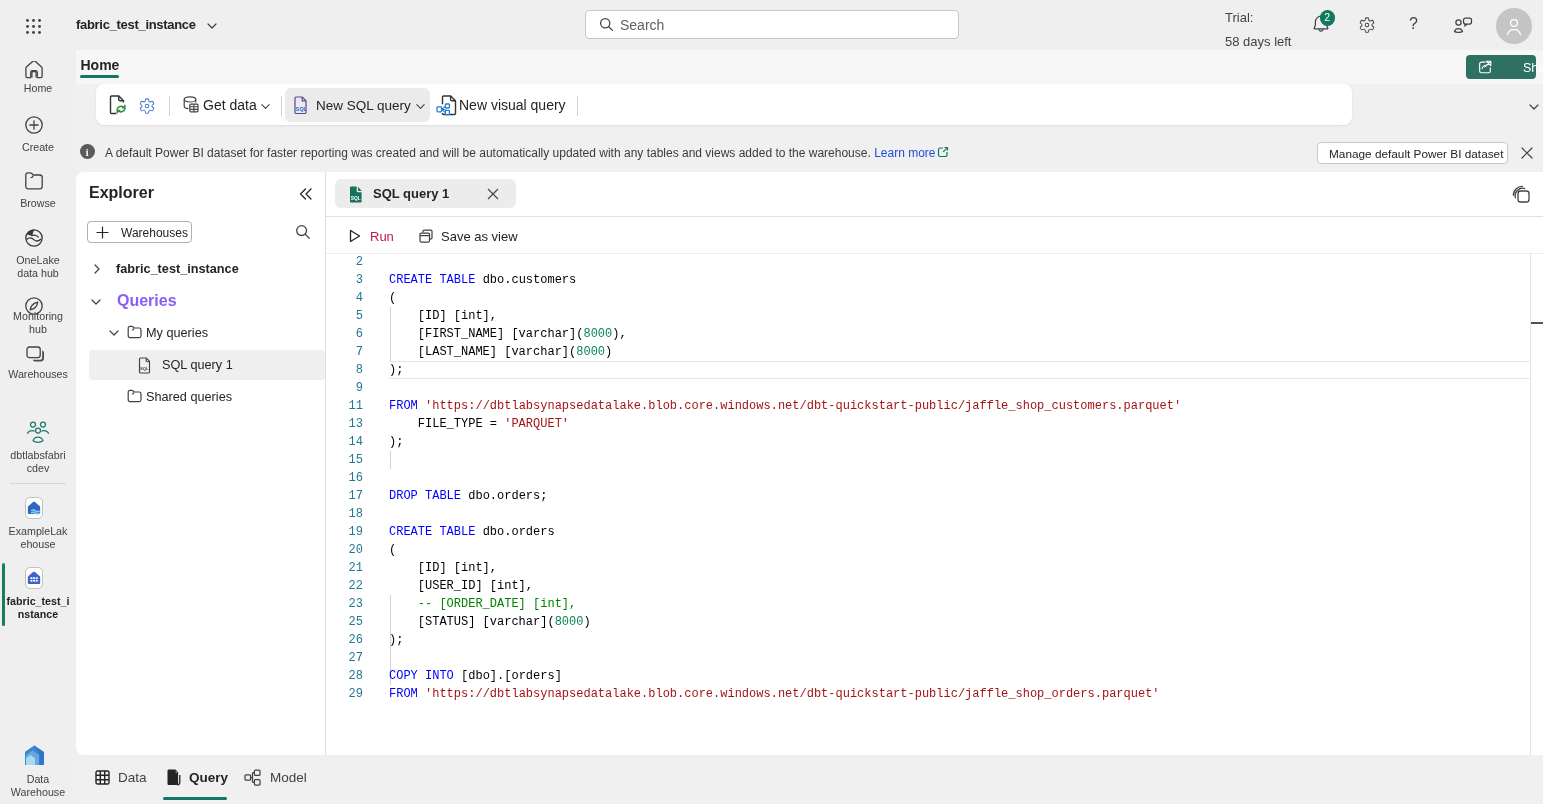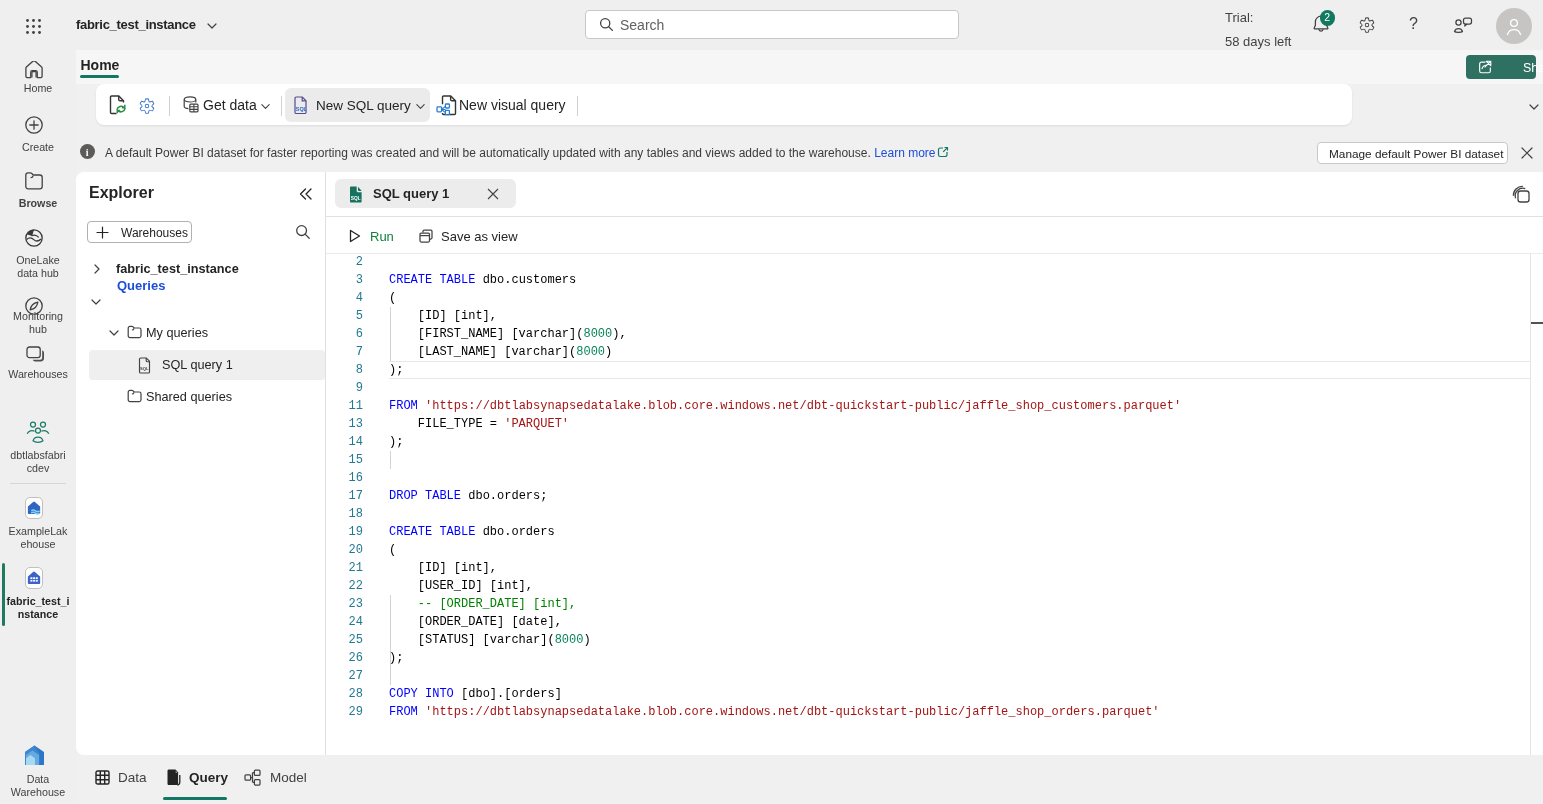--- a/index.html
+++ b/index.html
@@ -81,21 +81,21 @@
  <div class="railitem" style="top:32px;">Home</div>
  <svg class="abs" style="left:24px;top:65px" width="20" height="20" viewBox="0 0 20 20">
         <circle cx="10" cy="10" r="8.2" fill="none" stroke="#424242" stroke-width="1.3"></circle>
         <path d="M10 5.8v8.4M5.8 10h8.4" stroke="#424242" stroke-width="1.3" stroke-linecap="round"></path>
       </svg>
  <div class="railitem" style="top:91px;">Create</div>
  <svg class="abs" style="left:24px;top:121px" width="20" height="19" viewBox="0 0 20 19">
         <path d="M1.8 4.2c0-1.3 1-2.3 2.3-2.3h2.1c.6 0 1.2.25 1.65.68l1.1 1.12c.2.2.5.3.8.3h6.15c1.3 0 2.3 1 2.3 2.3v9.2c0 1.3-1 2.3-2.3 2.3H4.1c-1.3 0-2.3-1-2.3-2.3V4.2Z" fill="none" stroke="#424242" stroke-width="1.3"></path>
         <path d="M9.2 4.6a2.6 2.6 0 0 1-2.6 2.0" fill="none" stroke="#424242" stroke-width="1.3"></path>
       </svg>
- <div class="railitem" style="top:147px;font-weight:bold;">Browse</div>
+ <div class="railitem" style="top:147px;">Browse</div>
  <svg class="abs" style="left:24px;top:178px" width="20" height="20" viewBox="0 0 20 20">
         <circle cx="10" cy="10" r="8.2" fill="none" stroke="#383838" stroke-width="1.3"></circle>
         <path d="M3.2 6.6A8.2 8.2 0 0 1 9.4 1.8l-1.9 6Z" fill="#383838"></path>
         <path d="M9.4 1.8 7.5 7.8" stroke="#383838" stroke-width="1.2"></path>
         <path d="M2.6 11.4c2.4-2 5.2-1.8 7.2.2 2 2 4.6 1.8 7.4-.6" fill="none" stroke="#383838" stroke-width="1.3"></path>
         <path d="M7.5 7.8c2.4-1.2 5.4-.6 7.2 1.6" fill="none" stroke="#383838" stroke-width="1.2"></path>
       </svg>
  <div class="railitem" style="top:204px;">OneLake<br>data hub</div>
  <svg class="abs" style="left:24px;top:246px" width="20" height="20" viewBox="0 0 20 20">
         <circle cx="10" cy="10" r="8.2" fill="none" stroke="#424242" stroke-width="1.3"></circle>
@@ -240,21 +240,21 @@
         <circle cx="6.6" cy="6.6" r="4.9" fill="none" stroke="#424242" stroke-width="1.3"></circle>
         <path d="M10.4 10.4L14.2 14.2" stroke="#424242" stroke-width="1.3" stroke-linecap="round"></path>
       </svg>
  <svg class="abs" style="left:16px;top:92px" width="10" height="10" viewBox="0 0 10 10">
         <path d="M3 1l4 4-4 4" fill="none" stroke="#424242" stroke-width="1.2" stroke-linejoin="round" stroke-linecap="round"></path>
       </svg>
  <div class="t" style="left:40px;top:90px;font-size:12.7px;font-weight:700;color:#242424;">fabric_test_instance</div>
  <svg class="abs" style="left:15px;top:125px" width="10" height="10" viewBox="0 0 10 10">
         <path d="M1 3l4 4 4-4" fill="none" stroke="#424242" stroke-width="1.2" stroke-linejoin="round" stroke-linecap="round"></path>
       </svg>
- <div class="t" style="left:41px;top:106px;font-size:13px;font-weight:700;color:#1d4ed8;">Queries</div>
+ <div class="t" style="left:41px;top:120px;font-size:16px;font-weight:700;color:#8b5cf6;">Queries</div>
  <svg class="abs" style="left:33px;top:156px" width="10" height="10" viewBox="0 0 10 10">
         <path d="M1 3l4 4 4-4" fill="none" stroke="#424242" stroke-width="1.2" stroke-linejoin="round" stroke-linecap="round"></path>
       </svg>
  <svg class="abs" style="left:51px;top:153px" width="15" height="14" viewBox="0 0 15 14">
         <path d="M1.2 3.2c0-1 .8-1.8 1.8-1.8h1.8c.5 0 .95.2 1.3.55l.8.8c.15.16.37.25.6.25h4.7c1 0 1.8.8 1.8 1.8v6c0 1-.8 1.8-1.8 1.8H3c-1 0-1.8-.8-1.8-1.8v-7.6Z" fill="none" stroke="#424242" stroke-width="1.2"></path>
         <path d="M6.9 3.3a2 2 0 0 1-2 1.7" fill="none" stroke="#424242" stroke-width="1.2"></path>
       </svg>
  <div class="t" style="left:70px;top:154px;font-size:12.7px;color:#242424;">My queries</div>
  <div class="abs" style="left:13px;top:178px;width:236px;height:30px;background:#efefef;border-radius:4px;"></div>
  <svg class="abs" style="left:61px;top:185px" width="15" height="17" viewBox="0 0 15 17">
@@ -283,21 +283,21 @@
       </svg>
  <svg class="abs" style="left:1186px;top:13px" width="19" height="19" viewBox="0 0 19 19">
         <rect x="6" y="6" width="11" height="11" rx="2.6" fill="none" stroke="#424242" stroke-width="1.3"></rect>
         <path d="M3.6 13.2A7.6 7.6 0 0 1 13.2 3.6" fill="none" stroke="#424242" stroke-width="1.3"></path>
         <path d="M1.4 10.8A9.0 9.0 0 0 1 10.8 1.4" fill="none" stroke="#424242" stroke-width="1.3"></path>
       </svg>
  <div class="abs" style="left:0;top:43.5px;width:1217px;border-top:1px solid #e1e1e1;"></div>
  <svg class="abs" style="left:23px;top:57px" width="12" height="14" viewBox="0 0 12 14">
         <path d="M1.5 1.5 10.5 7 1.5 12.5Z" fill="none" stroke="#242424" stroke-width="1.3" stroke-linejoin="round"></path>
       </svg>
- <div class="t" style="left:44px;top:57px;font-size:13px;color:#15803d;">Run</div>
+ <div class="t" style="left:44px;top:57px;font-size:13px;color:#be185d;">Run</div>
  <svg class="abs" style="left:92px;top:56px" width="16" height="16" viewBox="0 0 16 16">
         <path d="M5 4.5V3.2C5 2.5 5.5 2 6.2 2h6.6c.7 0 1.2.5 1.2 1.2v6.6c0 .7-.5 1.2-1.2 1.2h-1.3" fill="none" stroke="#424242" stroke-width="1.25"></path>
         <rect x="2" y="5" width="9.5" height="9" rx="1.2" fill="#fff" stroke="#424242" stroke-width="1.25"></rect>
         <path d="M2 7.6h9.5" stroke="#424242" stroke-width="1.25"></path>
       </svg>
  <div class="t" style="left:115px;top:57px;font-size:13px;color:#242424;">Save as view</div>
  <div class="abs" style="left:0;top:80.5px;width:1217px;border-top:1px solid #ececec;"></div>
  <div class="abs" style="left:1204px;top:81px;height:502px;border-left:1px solid #e4e4e4;"></div>
  <div class="abs" style="left:1205px;top:150px;width:12px;height:2px;background:#525252;"></div>
  <div class="abs" style="left:63px;top:189px;width:1141px;border-top:1px solid #e7e7e7;"></div>
@@ -319,21 +319,20 @@
 <div class="cl"><span class="ln">14</span><span class="ct">);</span></div>
 <div class="cl"><span class="ln">15</span><span class="ct"></span></div>
 <div class="cl"><span class="ln">16</span><span class="ct"></span></div>
 <div class="cl"><span class="ln">17</span><span class="ct"><span class="k">DROP</span> <span class="k">TABLE</span> dbo.orders;</span></div>
 <div class="cl"><span class="ln">18</span><span class="ct"></span></div>
 <div class="cl"><span class="ln">19</span><span class="ct"><span class="k">CREATE</span> <span class="k">TABLE</span> dbo.orders</span></div>
 <div class="cl"><span class="ln">20</span><span class="ct">(</span></div>
 <div class="cl"><span class="ln">21</span><span class="ct">    [ID] [int],</span></div>
 <div class="cl"><span class="ln">22</span><span class="ct">    [USER_ID] [int],</span></div>
 <div class="cl"><span class="ln">23</span><span class="ct"><span class="cm">    -- [ORDER_DATE] [int],</span></span></div>
-<div class="cl"><span class="ln">24</span><span class="ct">    [ORDER_DATE] [date],</span></div>
 <div class="cl"><span class="ln">25</span><span class="ct">    [STATUS] [varchar](<span class="n">8000</span>)</span></div>
 <div class="cl"><span class="ln">26</span><span class="ct">);</span></div>
 <div class="cl"><span class="ln">27</span><span class="ct"></span></div>
 <div class="cl"><span class="ln">28</span><span class="ct"><span class="k">COPY</span> <span class="k">INTO</span> [dbo].[orders]</span></div>
 <div class="cl"><span class="ln">29</span><span class="ct"><span class="k">FROM</span> <span class="s">'<span class="u">https://dbtlabsynapsedatalake.blob.core.windows.net/dbt-quickstart-public/jaffle_shop_orders.parquet</span>'</span></span></div>
  </div>
 </div>
 <div id="bottombar">
  <svg class="abs" style="left:19px;top:15px" width="15" height="15" viewBox="0 0 15 15">
         <rect x="1" y="1" width="13" height="13" rx="1.6" fill="none" stroke="#242424" stroke-width="1.4"></rect>

